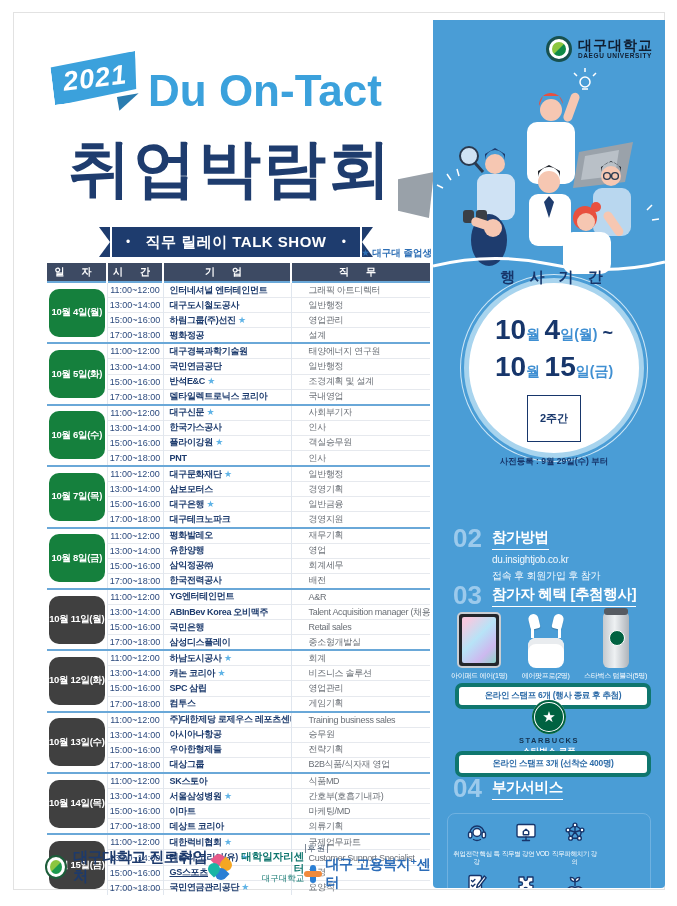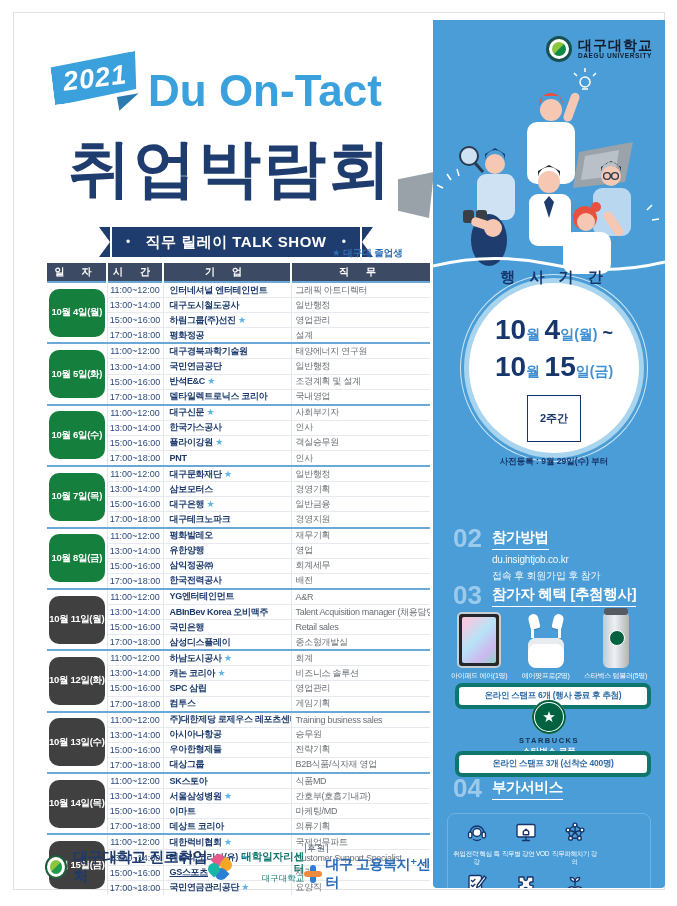--- a/index.html
+++ b/index.html
@@ -20,40 +20,40 @@
             font-weight:900;letter-spacing:2px;}
   .ribbon{position:absolute;left:112px;top:227px;width:248px;height:30px;background:#1e3c6e;
           color:#fff;display:flex;align-items:center;justify-content:space-between;
           padding:0 14px;box-sizing:border-box;}
   .ribbon .rb-text{font-size:15px;font-weight:700;letter-spacing:.5px;}
   .ribbon .dot{font-size:12px;}
   .ribbon:before{content:"";position:absolute;left:-13px;top:0;border-top:15px solid #1e3c6e;
           border-bottom:15px solid #1e3c6e;border-left:11px solid transparent;}
   .ribbon:after{content:"";position:absolute;right:-13px;top:0;border-top:15px solid #1e3c6e;
           border-bottom:15px solid #1e3c6e;border-right:11px solid transparent;}
-  .grad-note{position:absolute;left:332px;top:247px;width:100px;text-align:left;
+  .grad-note{position:absolute;left:332px;top:247px;width:100px;text-align:right;
              color:#2e6fb5;font-size:9.5px;font-weight:700;}
 
   
   .sched-wrap{position:absolute;left:47px;top:263px;width:383px;}
   table.sched{border-collapse:collapse;width:383px;table-layout:fixed;}
   .sched col.c-date{width:60px}.sched col.c-time{width:56px}
   .sched col.c-comp{width:128px}.sched col.c-job{width:139px}
   .sched thead th{background:#3d4a63;color:#fff;font-size:10px;font-weight:700;
                   letter-spacing:7px;height:18px;padding:0;border-left:2px solid #fff;}
   .sched thead th:first-child{border-left:none;}
   .sched tbody td{height:14.1px;padding:0;vertical-align:middle;white-space:nowrap;overflow:hidden;}
   .sched tbody tr:not(.group-start) td{border-top:1px solid #e6e9ee;}
   .sched tbody tr.group-start td{border-top:2px solid #6aa8d8;}
   .sched td.time{font-size:9px;color:#2c4a7e;text-align:center;border-left:1px solid #e0e6ee;}
   .sched td.company{font-size:9px;font-weight:700;color:#1e3c6e;padding-left:6px;
                     border-left:1px solid #e0e6ee;letter-spacing:-.3px;}
   .sched td.company .u{text-decoration:underline;}
   .sched td.company .star{color:#5fb3e6;font-weight:400;}
-  .sched td.job{font-size:9px;color:#6a6f76;padding-left:4px;border-left:1px solid #e0e6ee;
+  .sched td.job{font-size:9px;color:#6a6f76;padding-left:17px;border-left:1px solid #e0e6ee;
                 letter-spacing:-.3px;}
   .sched td.date-cell{padding:2px;}
   .date-box{height:48px;border-radius:10px;display:flex;align-items:center;justify-content:center;
             color:#fff;font-size:9.5px;font-weight:700;letter-spacing:-.3px;}
   .date-box.light{background:#15803d;}
   .date-box.dark{background:#404040;}
 
   
   .footer{position:absolute;left:45px;top:848px;width:388px;height:38px;display:flex;
           align-items:center;justify-content:space-between;}

